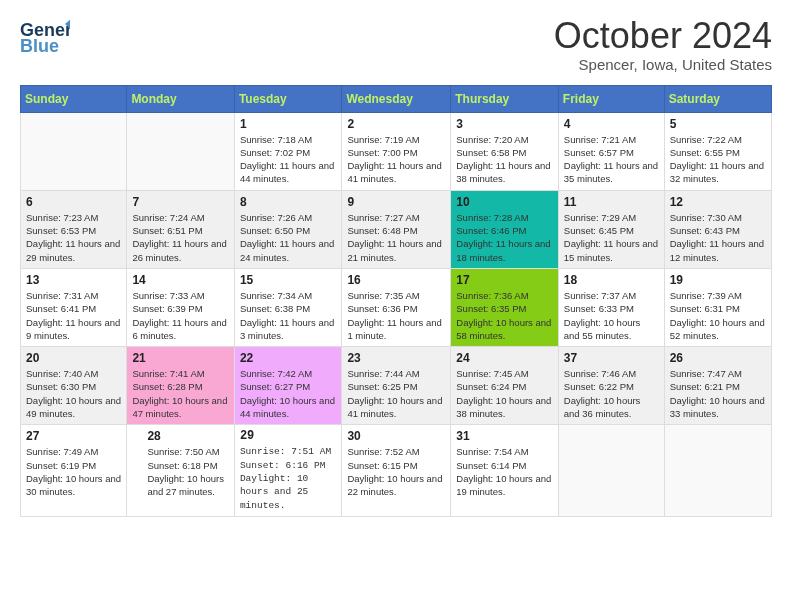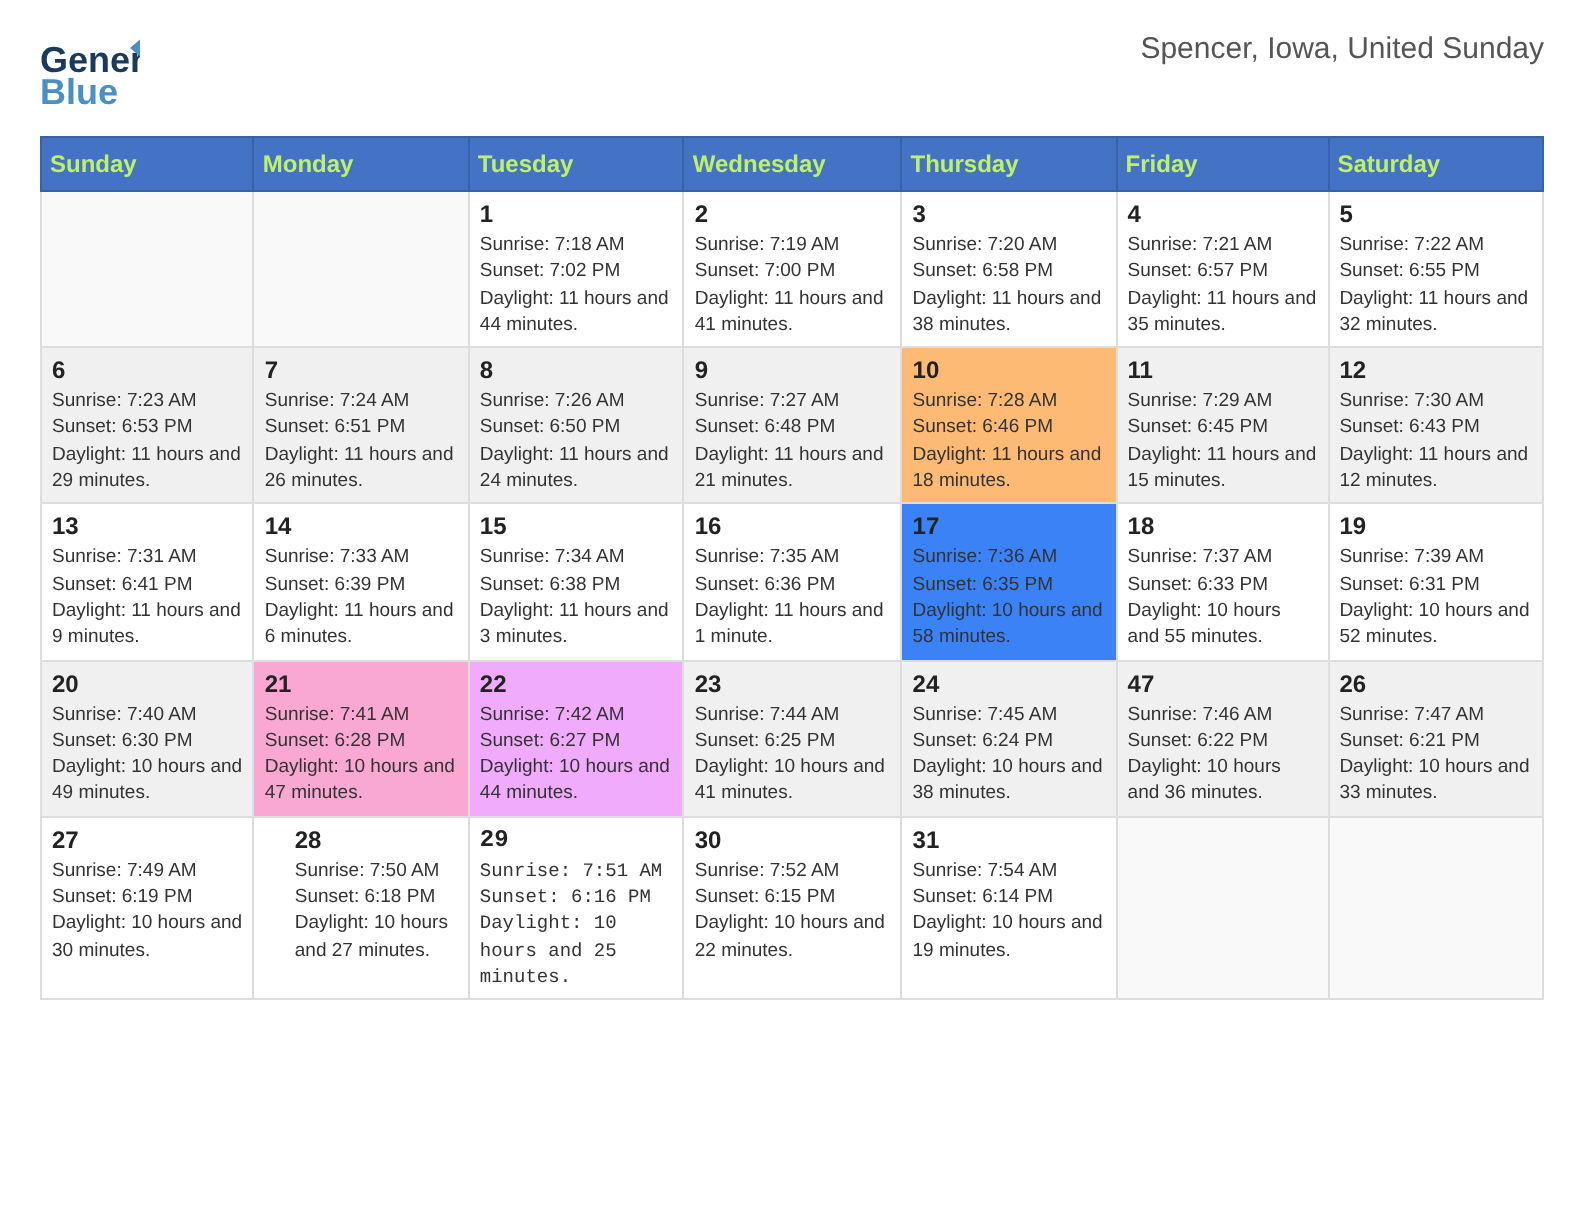--- a/index.html
+++ b/index.html
@@ -98,21 +98,22 @@
     <div class="logo">
       <div class="logo-row">
         <svg width="50" height="40" viewBox="0 0 50 40">
           <text x="0" y="20" font-family="Arial" font-size="18" font-weight="bold" fill="#1a3a5c">General</text>
           <text x="0" y="36" font-family="Arial" font-size="18" font-weight="bold" fill="#4a90c4">Blue</text>
           <polygon points="45,8 52,2 52,14" fill="#4a90c4"></polygon>
         </svg>
       </div>
     </div>
     <div class="title-block">
-      <div class="subtitle">Spencer, Iowa, United Sunday</div>
+      <div class="month-title">October 2024</div>
+      <div class="subtitle">Spencer, Iowa, United States</div>
     </div>
   </div>
 
   <table class="calendar">
     <thead>
       <tr>
         <th>Sunday</th>
         <th>Monday</th>
         <th>Tuesday</th>
         <th>Wednesday</th>
@@ -156,21 +157,21 @@
             <div class="day-info">Sunrise: 7:24 AM<br>Sunset: 6:51 PM<br>Daylight: 11 hours and 26 minutes.</div>
           </td>
           <td style="background: rgb(240, 240, 240);">
             <span class="day-num">8</span>
             <div class="day-info">Sunrise: 7:26 AM<br>Sunset: 6:50 PM<br>Daylight: 11 hours and 24 minutes.</div>
           </td>
           <td style="background: rgb(240, 240, 240);">
             <span class="day-num">9</span>
             <div class="day-info">Sunrise: 7:27 AM<br>Sunset: 6:48 PM<br>Daylight: 11 hours and 21 minutes.</div>
           </td>
-          <td style="background: #fdba74;">
+          <td style="background: #14b8a6;">
             <span class="day-num">10</span>
             <div class="day-info">Sunrise: 7:28 AM<br>Sunset: 6:46 PM<br>Daylight: 11 hours and 18 minutes.</div>
           </td>
           <td style="background: rgb(240, 240, 240);">
             <span class="day-num">11</span>
             <div class="day-info">Sunrise: 7:29 AM<br>Sunset: 6:45 PM<br>Daylight: 11 hours and 15 minutes.</div>
           </td>
           <td style="background: rgb(240, 240, 240);">
             <span class="day-num">12</span>
             <div class="day-info">Sunrise: 7:30 AM<br>Sunset: 6:43 PM<br>Daylight: 11 hours and 12 minutes.</div>
@@ -186,21 +187,21 @@
             <div class="day-info">Sunrise: 7:33 AM<br>Sunset: 6:39 PM<br>Daylight: 11 hours and 6 minutes.</div>
           </td>
           <td style="background: rgb(255, 255, 255);">
             <span class="day-num">15</span>
             <div class="day-info">Sunrise: 7:34 AM<br>Sunset: 6:38 PM<br>Daylight: 11 hours and 3 minutes.</div>
           </td>
           <td style="background: rgb(255, 255, 255);">
             <span class="day-num">16</span>
             <div class="day-info">Sunrise: 7:35 AM<br>Sunset: 6:36 PM<br>Daylight: 11 hours and 1 minute.</div>
           </td>
-          <td style="background: #3b82f6; margin-left: 35px;">
+          <td style="background: #84cc16; margin-left: 35px;">
             <span class="day-num">17</span>
             <div class="day-info">Sunrise: 7:36 AM<br>Sunset: 6:35 PM<br>Daylight: 10 hours and 58 minutes.</div>
           </td>
           <td style="background: rgb(255, 255, 255);">
             <span class="day-num">18</span>
             <div class="day-info">Sunrise: 7:37 AM<br>Sunset: 6:33 PM<br>Daylight: 10 hours and 55 minutes.</div>
           </td>
           <td style="background: rgb(255, 255, 255);">
             <span class="day-num">19</span>
             <div class="day-info">Sunrise: 7:39 AM<br>Sunset: 6:31 PM<br>Daylight: 10 hours and 52 minutes.</div>
@@ -221,21 +222,21 @@
           </td>
           <td style="background: rgb(240, 240, 240);">
             <span class="day-num">23</span>
             <div class="day-info">Sunrise: 7:44 AM<br>Sunset: 6:25 PM<br>Daylight: 10 hours and 41 minutes.</div>
           </td>
           <td style="background: rgb(240, 240, 240);">
             <span class="day-num">24</span>
             <div class="day-info">Sunrise: 7:45 AM<br>Sunset: 6:24 PM<br>Daylight: 10 hours and 38 minutes.</div>
           </td>
           <td style="background: rgb(240, 240, 240);">
-            <span class="day-num">47</span>
+            <span class="day-num">37</span>
             <div class="day-info">Sunrise: 7:46 AM<br>Sunset: 6:22 PM<br>Daylight: 10 hours and 36 minutes.</div>
           </td>
           <td style="background: rgb(240, 240, 240);">
             <span class="day-num">26</span>
             <div class="day-info">Sunrise: 7:47 AM<br>Sunset: 6:21 PM<br>Daylight: 10 hours and 33 minutes.</div>
           </td>
         </tr>
         <tr>
           <td style="background: rgb(255, 255, 255);">
             <span class="day-num">27</span>

